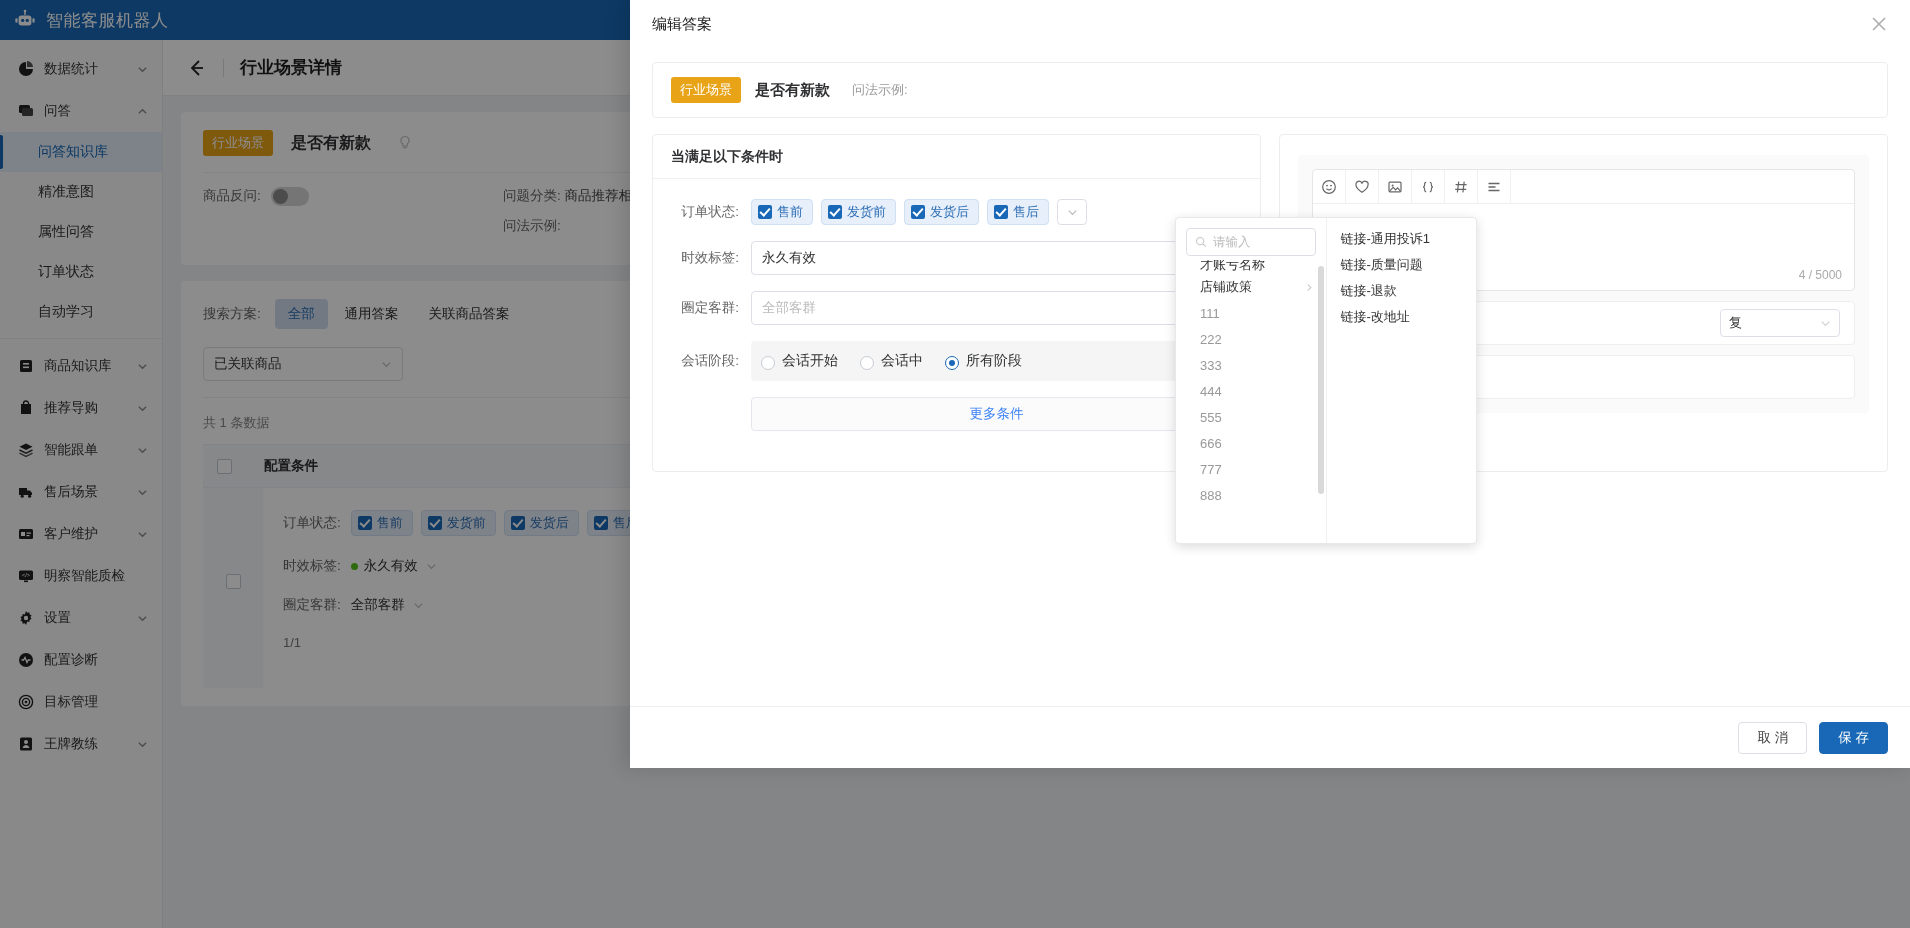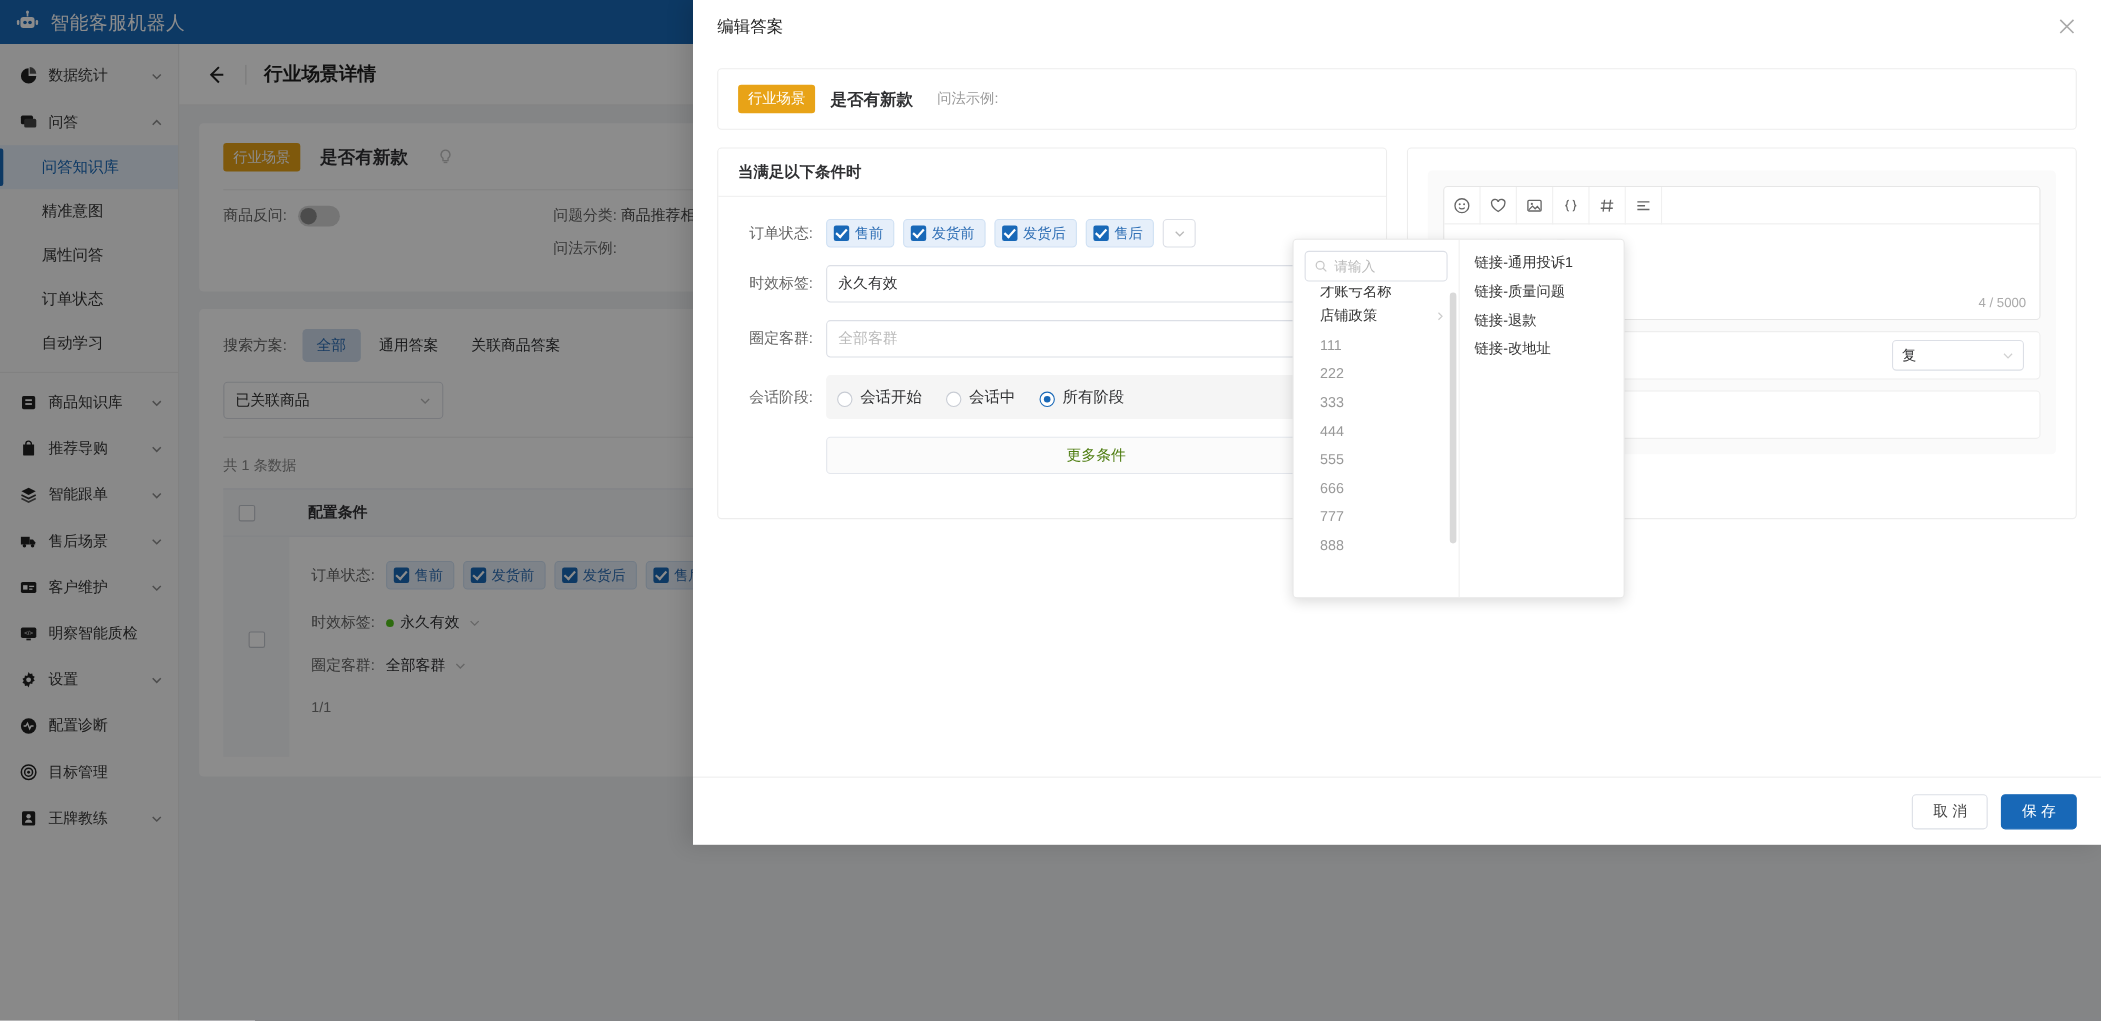--- a/index.html
+++ b/index.html
@@ -85,21 +85,21 @@
     justify-content: space-between; cursor: pointer;
   }
   .chev { width: 11px; height: 11px; opacity: .45; }
   .count-text { font-size: 13px; color: #888; margin: 16px 0 12px; }
   .tbl-head {
     display: flex; align-items: center; height: 44px; background: #f6f7f9;
     border-top: 1px solid #ebeef5; border-bottom: 1px solid #ebeef5; padding-left: 14px;
     font-weight: 700; font-size: 13.5px;
   }
   .chk-empty { width: 15px; height: 15px; border: 1px solid #c4c8cf; border-radius: 2px; background:#fff; }
-  .tbl-head .hcell { margin-left: 48px; }
+  .tbl-head .hcell { margin-left: 32px; }
   .tbl-row { display: flex; min-height: 200px; }
   .row-chk { width: 60px; background: #f6f7f9; display: flex; justify-content: center; padding-top: 86px; }
   .row-body { flex: 1; padding: 22px 0 0 20px; }
   .fld { display: flex; align-items: center; margin-bottom: 21px; font-size: 13.5px; }
   .fld .k { color: #666; margin-right: 10px; }
   .chkpill {
     display: inline-flex; align-items: center; background: #e6effa; border: 1px solid #cfe0f3;
     border-radius: 4px; padding: 3px 9px 3px 6px; margin-right: 8px; color: #2f6fb5; font-size: 13px;
   }
   .chkbox-on {
@@ -175,21 +175,21 @@
     position: relative; flex: 0 0 14px;
   }
   .radio.on .rc { border-color: #1868b7; }
   .radio.on .rc::after {
     content:""; position:absolute; left: 3px; top: 3px; width: 6px; height: 6px; border-radius:50%;
     background: #1868b7;
   }
   .trash { width: 15px; height: 15px; margin-left: 8px; opacity: .45; cursor: pointer; }
   .wide-btn {
     margin-left: 80px; height: 34px; border: 1px solid #e4e7ed; border-radius: 4px; background: #fbfbfb;
-    display: flex; align-items: center; justify-content: center; font-size: 13.5px; cursor: pointer; color: #4d7c0f;
+    display: flex; align-items: center; justify-content: center; font-size: 13.5px; cursor: pointer; color: #3b82f6;
   }
 
   .action-card { background: #fafafa; border-radius: 4px; padding: 14px; }
   .editor { border: 1px solid #e6e6e6; border-radius: 4px; background: #fff; }
   .editor-toolbar { height: 34px; display: flex; align-items: center; border-bottom: 1px solid #eee; }
   .tool {
     width: 33px; height: 34px; display: flex; align-items: center; justify-content: center;
     border-right: 1px solid #f0f0f0; cursor: pointer; color: #555;
   }
   .editor-area { min-height: 86px; padding: 12px 14px; font-size: 13.5px; color: #333; position: relative; }

